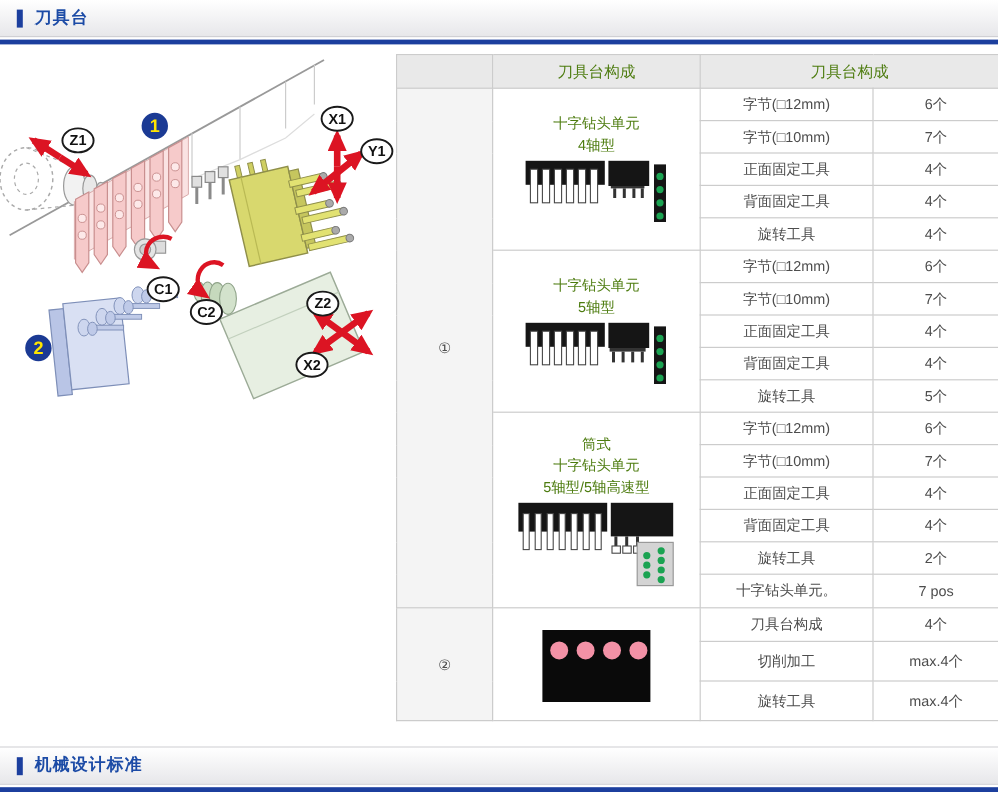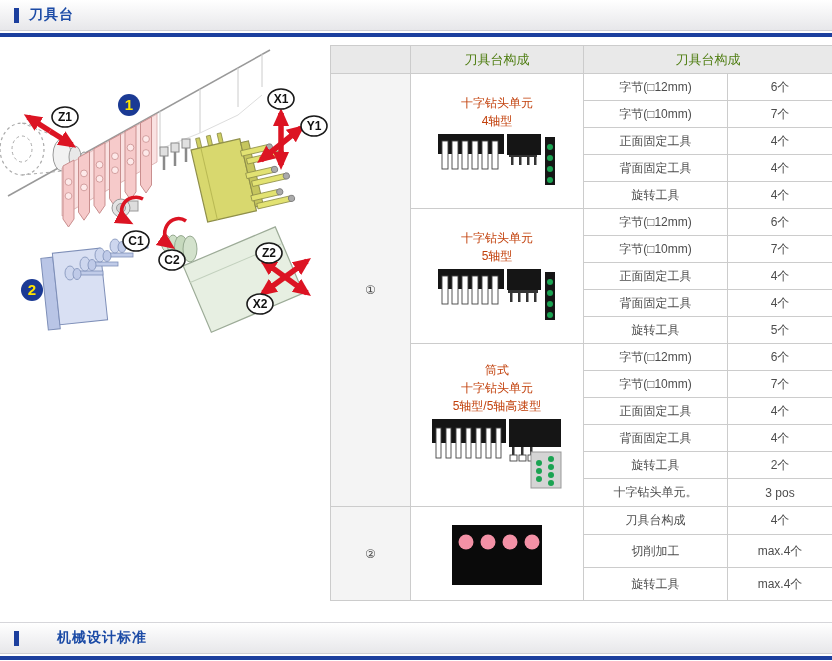--- a/index.html
+++ b/index.html
@@ -1,35 +1,35 @@
 <!DOCTYPE html>
 <html><head>
 <meta charset="utf-8">
 <style>
   html,body{margin:0;padding:0;width:832px;height:661px;background:#fff;
     font-family:"Liberation Sans","DejaVu Sans",sans-serif;overflow:hidden;}
   .section-bar{height:30px;background:linear-gradient(#ffffff,#e7e7ea);
     border-bottom:1px solid #cfcfd4;display:flex;align-items:center;}
-  .section-bar.footer{border-top:1px solid #d6d6da;margin-top:21px;gap:28px;}
+  .section-bar.footer{border-top:1px solid #d6d6da;margin-top:21px;}
   .bullet{width:5px;height:15px;background:#1c3f9e;margin:0 10px 0 14px;}
   .section-title{color:#1c4ba6;font-size:14px;font-weight:bold;letter-spacing:1px;}
   .navy-line{height:4px;background:#1c3f9e;margin-top:2px;}
   .content{display:flex;margin-top:8px;}
   .diagram-wrap{width:330px;}
   .diagram-wrap svg{display:block;margin-top:2px;}
   table.spec{border-collapse:collapse;table-layout:fixed;width:502px;}
   table.spec th,table.spec td{border:1px solid #cccccc;font-size:12px;color:#4d4d4d;
     text-align:center;vertical-align:middle;padding:0;}
   table.spec thead th{background:#e9e9e9;height:27px;font-weight:normal;color:#4d7c0f;font-size:13px;}
   table.spec tbody tr{height:27px;}
   table.spec tbody tr.r-mid{height:28px;}
   table.spec tbody tr.r-tall{height:33px;}
   .marker-cell{background:#f4f4f4;font-size:13px;color:#445;}
   .comp-cell{padding:3px 2px;}
-  .unit-name div{line-height:1.5;font-size:12px;color:#c2410c;}
+  .unit-name div{line-height:1.5;font-size:12px;color:#4d7c0f;}
   .unit-icon{display:block;margin:3px auto 0;}
   svg text{font-family:"Liberation Sans","DejaVu Sans",sans-serif;}
   .axis-label{font-size:12px;font-weight:bold;fill:#111;}
   .num-label{font-size:15px;font-weight:bold;fill:#ffe400;}
 </style>
 </head>
 <body>
 
 <div class="section-bar">
   <div class="bullet"></div>
@@ -381,21 +381,21 @@
       <tr>
           <td>背面固定工具</td>
           <td>4个</td>
         </tr>
       <tr>
           <td>旋转工具</td>
           <td>2个</td>
         </tr>
       <tr class="r-mid">
           <td>十字钻头单元。</td>
-          <td>3 pos</td>
+          <td>7 pos</td>
         </tr>
 
       <tr class="r-mid">
         <td class="marker-cell" rowspan="3">②</td>
         <td class="comp-cell" rowspan="3">
           <svg class="unit-icon" width="92" height="62" viewBox="0 0 92 62">
             <rect x="1" y="1" width="90" height="60" fill="#0a0a0a"></rect>
             <g fill="#f391a6">
               <circle cx="15" cy="18" r="7.5"></circle>
                 <circle cx="37" cy="18" r="7.5"></circle>

